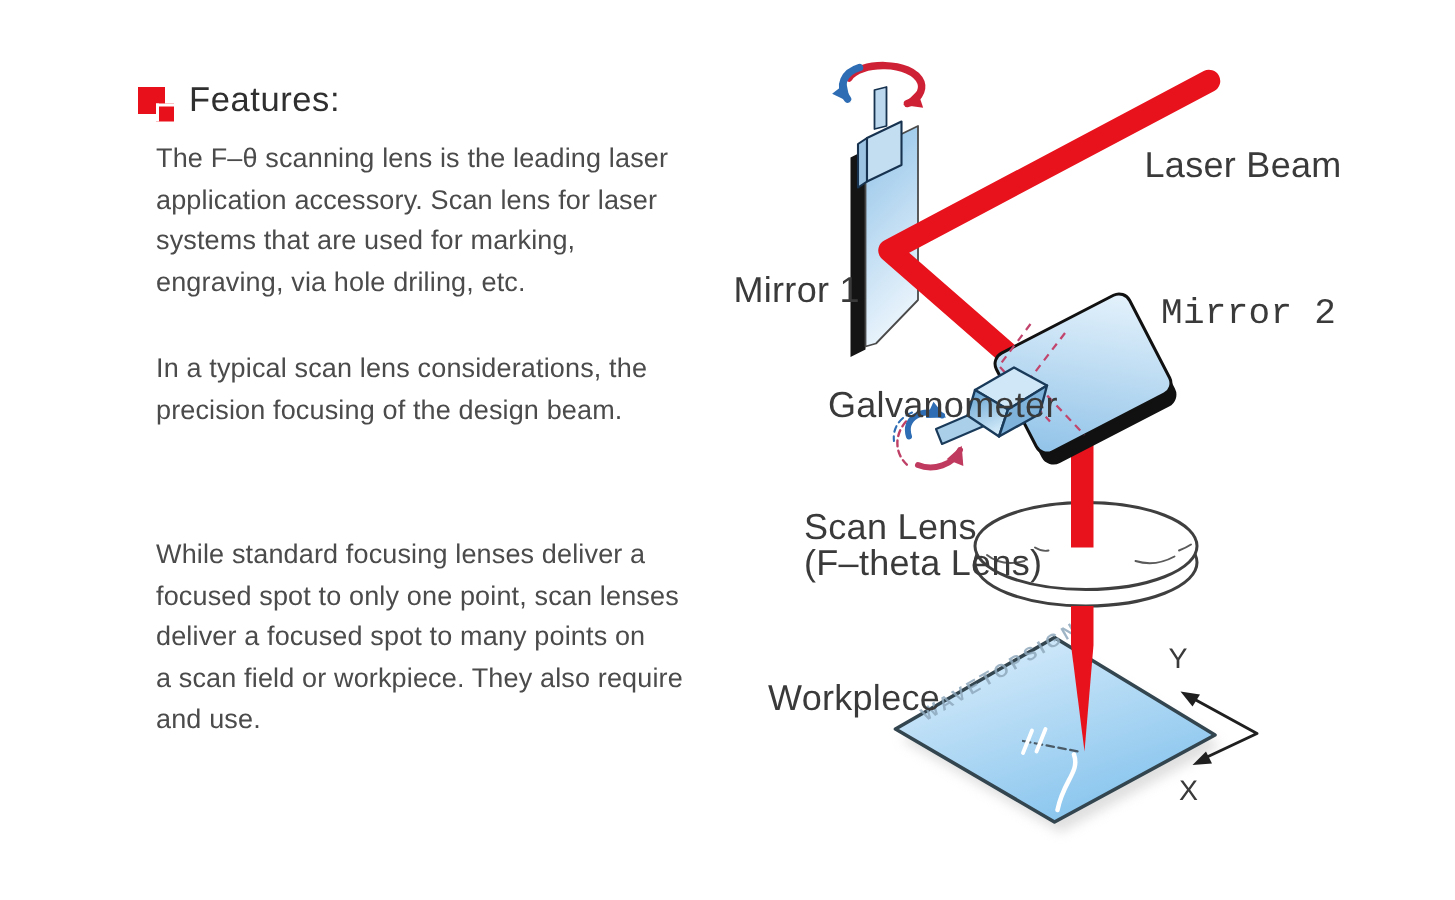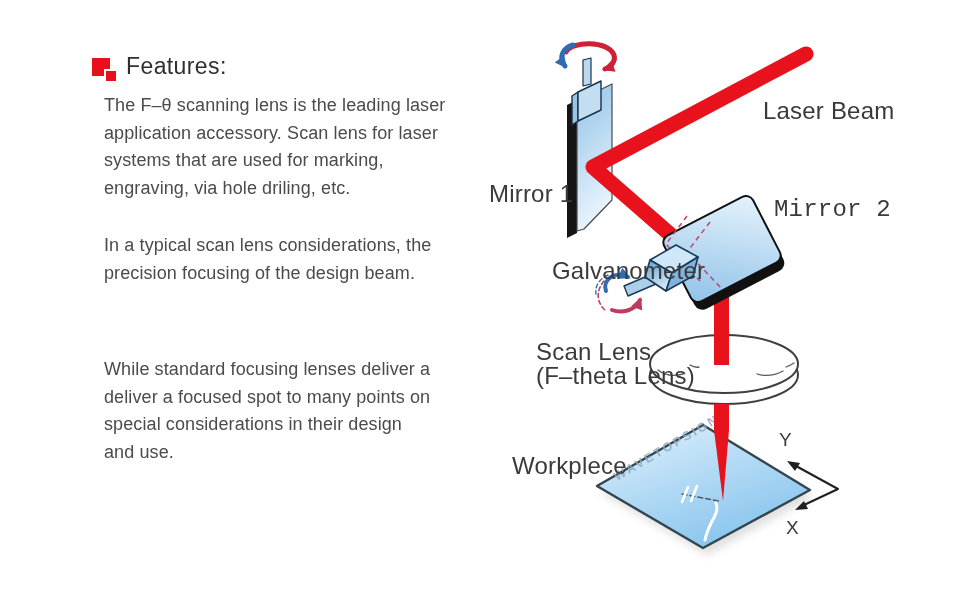--- a/index.html
+++ b/index.html
@@ -63,22 +63,23 @@
     <div class="line">application accessory. Scan lens for laser</div>
     <div class="line">systems that are used for marking,</div>
     <div class="line">engraving, via hole driling, etc.</div>
   </div>
   <div id="para2" class="para">
     <div class="line">In a typical scan lens considerations, the</div>
     <div class="line">precision focusing of the design beam.</div>
   </div>
   <div id="para3" class="para">
     <div class="line">While standard focusing lenses deliver a</div>
+    <div class="line">focused spot to only one point, scan lenses</div>
     <div class="line">deliver a focused spot to many points on</div>
-    <div class="line">special considerations in their design</div>
+    <div class="line">a scan field or workpiece. They also require</div>
     <div class="line">and use.</div>
   </div>
 
   <svg id="diagram-svg" width="490" height="600" viewBox="480 0 490 600">
     <defs>
       <linearGradient id="gM1" x1="0" y1="0" x2="0.25" y2="1">
         <stop offset="0" stop-color="#8fc2e8"></stop>
         <stop offset="1" stop-color="#eaf4fc"></stop>
       </linearGradient>
       <linearGradient id="gM2" x1="0" y1="1" x2="1" y2="0">

